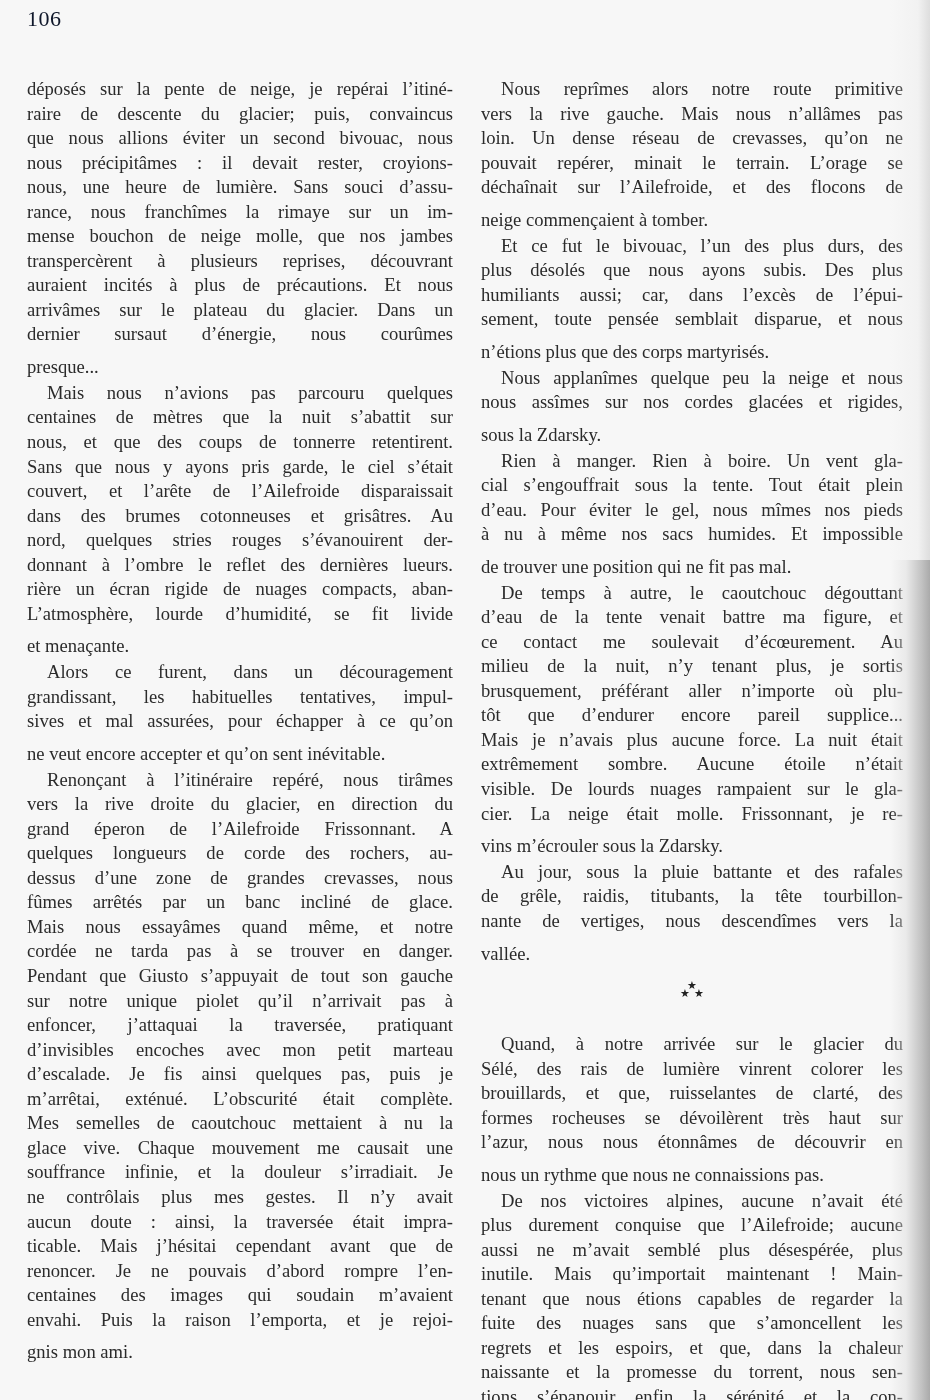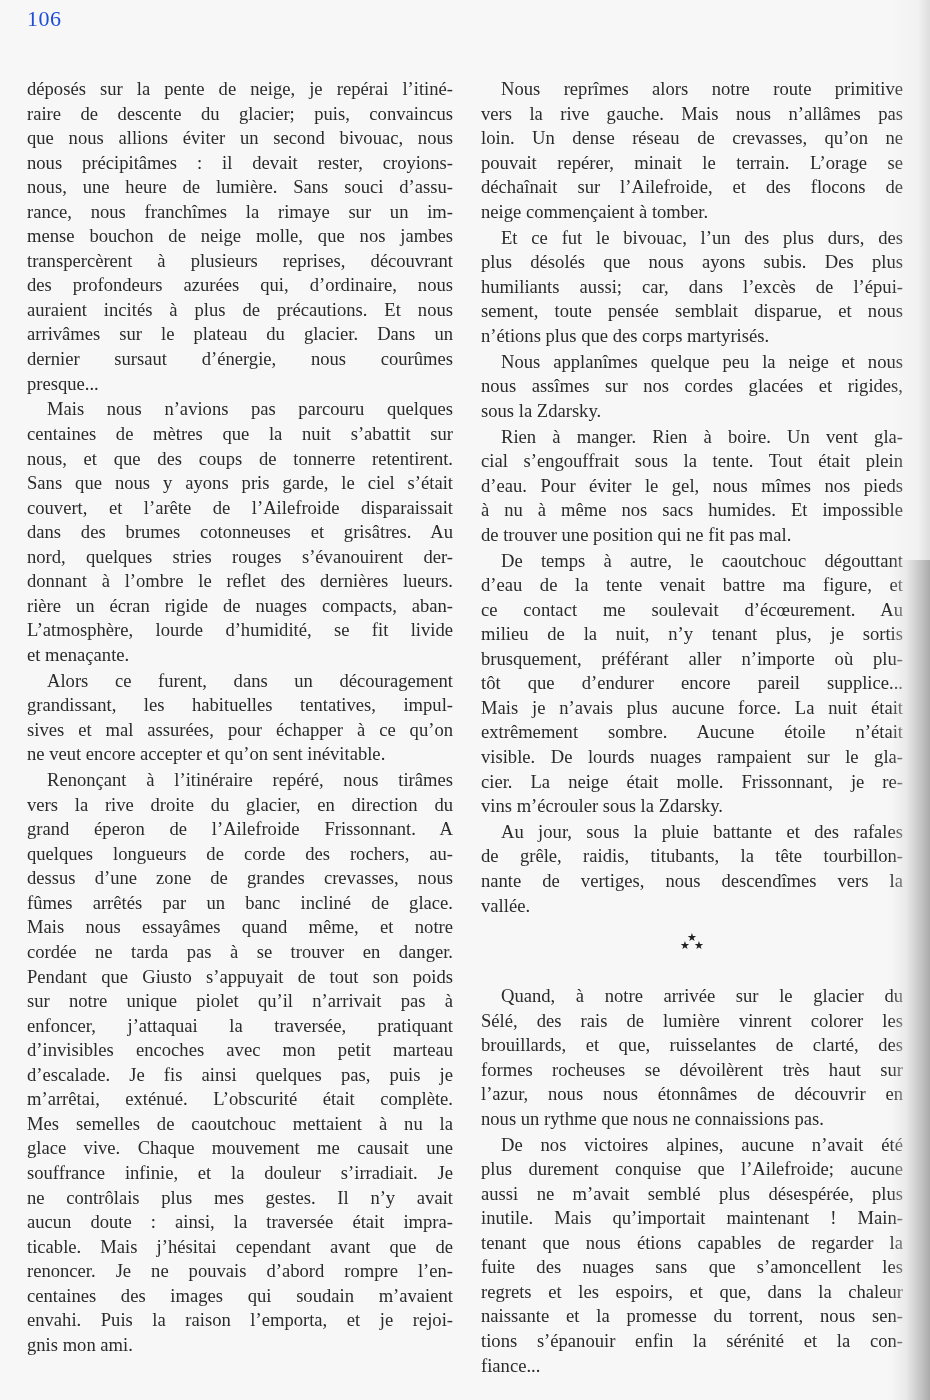--- a/index.html
+++ b/index.html
@@ -14,21 +14,21 @@
       overflow: hidden;
       font-family: "DejaVu Serif", "Liberation Serif", serif;
       color: #2a2a2a;
     }
     .page-number {
       position: absolute;
       left: 27px;
       top: 6px;
       font-family: "Liberation Serif", "DejaVu Serif", serif;
       font-size: 22px;
-      color: #1d4ed8;
+      color: #0f172a;
       letter-spacing: 0.5px;
     }
     .column {
       position: absolute;
       top: 77px;
       width: 426px;
       font-family: "Liberation Serif", "DejaVu Serif", serif;
       font-size: 18.6px;
       line-height: 24.55px;
       text-align: justify;
@@ -39,20 +39,21 @@
     .line {
       display: block;
       text-align: justify;
       text-align-last: justify;
       white-space: nowrap;
       height: 24.55px;
       overflow: visible;
     }
     .line.last {
       text-align-last: left;
+      margin-top: 8px;
     }
     .line.indent {
       padding-left: 20px;
     }
     .para-gap {
       height: 1.3px;
     }
     .star-break {
       text-align: center;
       height: 66px;
@@ -100,21 +101,20 @@
   <div class="column col-left" id="col-left">
       <div class="paragraph">
         <span class="line">déposés sur la pente de neige, je repérai l’itiné-</span>
         <span class="line">raire de descente du glacier; puis, convaincus</span>
         <span class="line">que nous allions éviter un second bivouac, nous</span>
         <span class="line">nous précipitâmes : il devait rester, croyions-</span>
         <span class="line">nous, une heure de lumière. Sans souci d’assu-</span>
         <span class="line">rance, nous franchîmes la rimaye sur un im-</span>
         <span class="line">mense bouchon de neige molle, que nos jambes</span>
         <span class="line">transpercèrent à plusieurs reprises, découvrant</span>
-        <span class="line">des profondeurs azurées qui, d’ordinaire, nous</span>
         <span class="line">auraient incités à plus de précautions. Et nous</span>
         <span class="line">arrivâmes sur le plateau du glacier. Dans un</span>
         <span class="line">dernier sursaut d’énergie, nous courûmes</span>
         <span class="line last">presque...</span>
       </div>
       <div class="para-gap"></div>
       <div class="paragraph">
         <span class="line indent">Mais nous n’avions pas parcouru quelques</span>
         <span class="line">centaines de mètres que la nuit s’abattit sur</span>
         <span class="line">nous, et que des coups de tonnerre retentirent.</span>
@@ -137,21 +137,21 @@
       <div class="para-gap"></div>
       <div class="paragraph">
         <span class="line indent">Renonçant à l’itinéraire repéré, nous tirâmes</span>
         <span class="line">vers la rive droite du glacier, en direction du</span>
         <span class="line">grand éperon de l’Ailefroide Frissonnant. A</span>
         <span class="line">quelques longueurs de corde des rochers, au-</span>
         <span class="line">dessus d’une zone de grandes crevasses, nous</span>
         <span class="line">fûmes arrêtés par un banc incliné de glace.</span>
         <span class="line">Mais nous essayâmes quand même, et notre</span>
         <span class="line">cordée ne tarda pas à se trouver en danger.</span>
-        <span class="line">Pendant que Giusto s’appuyait de tout son poids</span>
+        <span class="line">Pendant que Giusto s’appuyait de tout son gauche</span>
         <span class="line">sur notre unique piolet qu’il n’arrivait pas à</span>
         <span class="line">enfoncer, j’attaquai la traversée, pratiquant</span>
         <span class="line">d’invisibles encoches avec mon petit marteau</span>
         <span class="line">d’escalade. Je fis ainsi quelques pas, puis je</span>
         <span class="line">m’arrêtai, exténué. L’obscurité était complète.</span>
         <span class="line">Mes semelles de caoutchouc mettaient à nu la</span>
         <span class="line">glace vive. Chaque mouvement me causait une</span>
         <span class="line">souffrance infinie, et la douleur s’irradiait. Je</span>
         <span class="line">ne contrôlais plus mes gestes. Il n’y avait</span>
         <span class="line">aucun doute : ainsi, la traversée était impra-</span>

